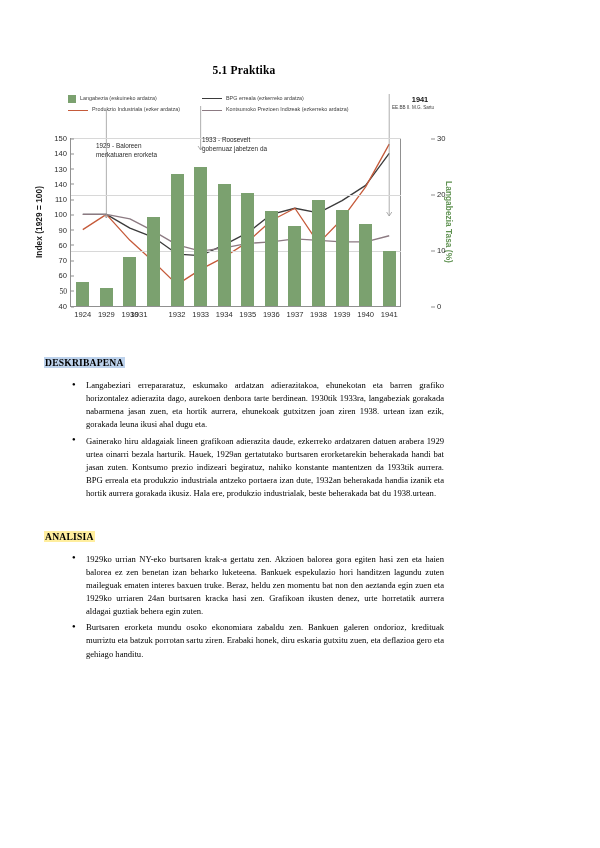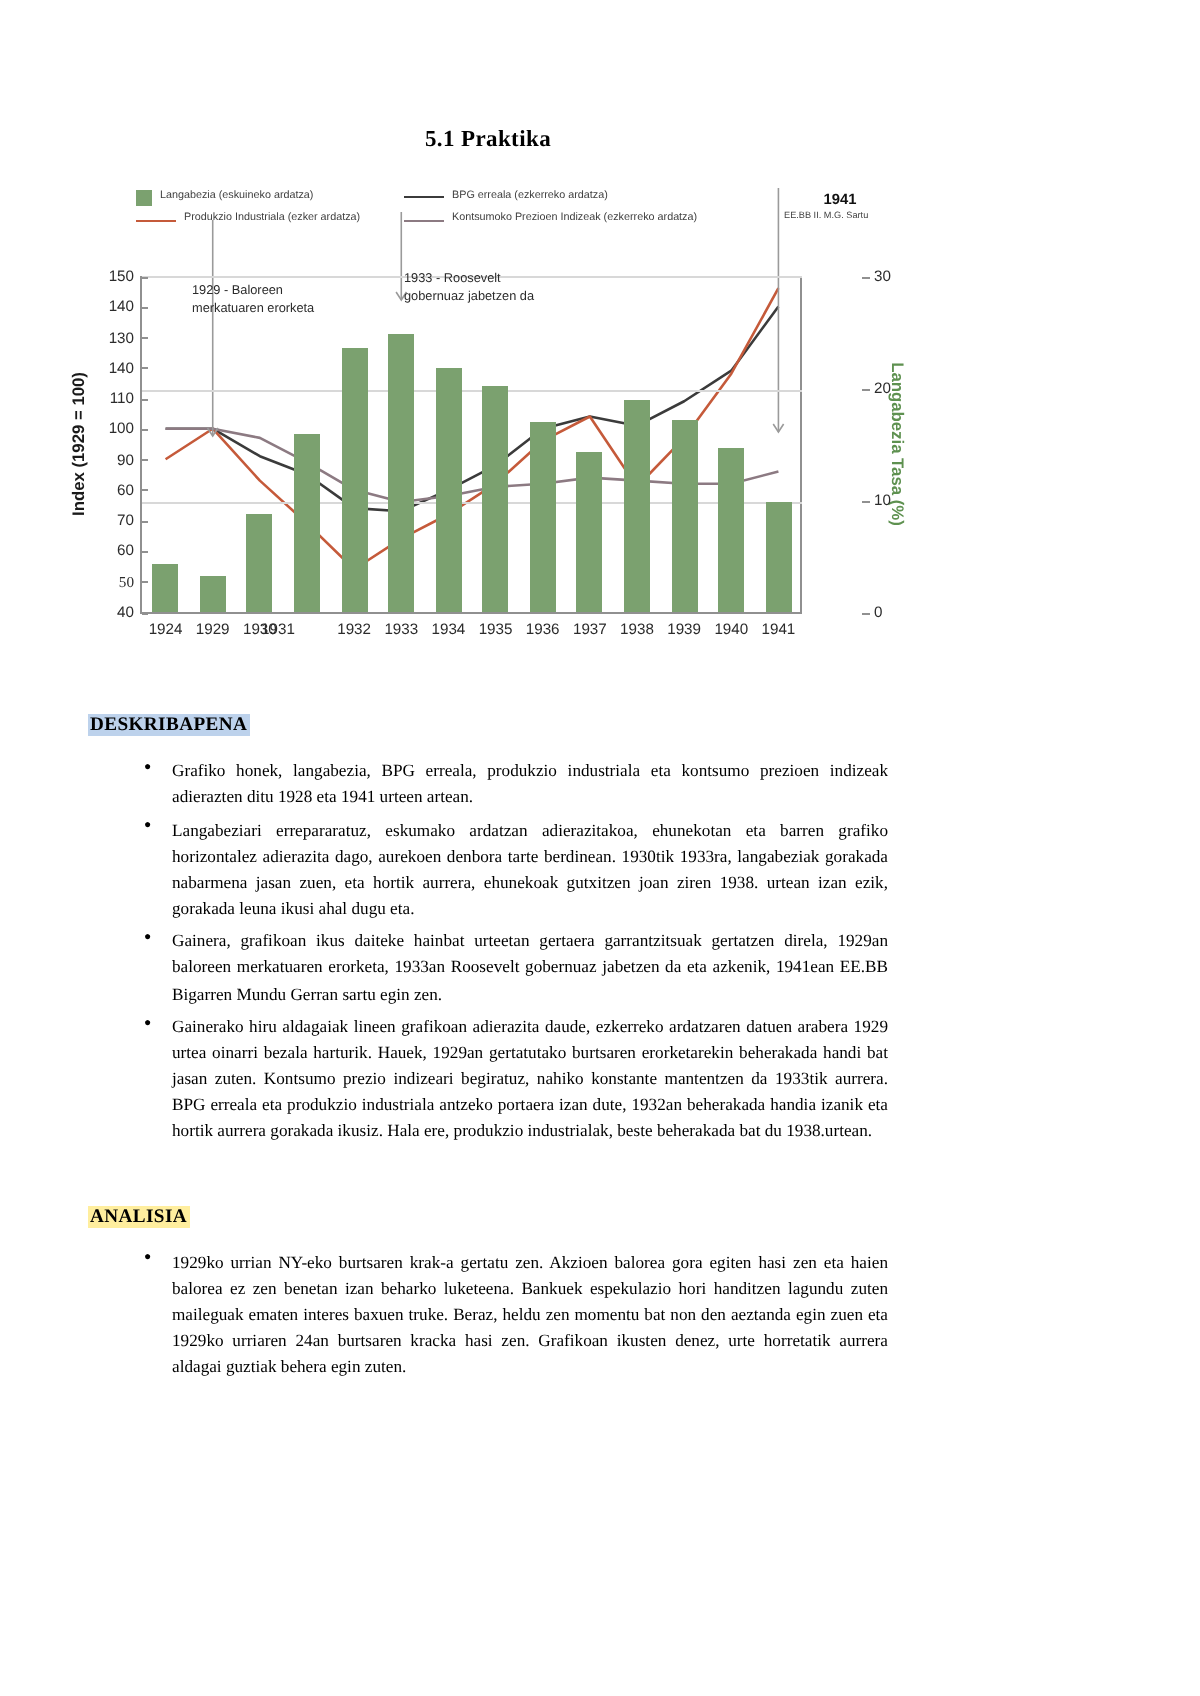--- a/index.html
+++ b/index.html
@@ -394,28 +394,27 @@
     <div class="chart-note note-1929">1929 - Baloreen
 merkatuaren erorketa</div>
     <div class="chart-note note-1933">1933 - Roosevelt
 gobernuaz jabetzen da</div>
   </div>
 
   <div class="gap-desk"></div>
   <div class="section">
     <div class="sec-head hl-blue">DESKRIBAPENA</div>
     <ul class="bullets">
-      <li>Grafiko honek, langabezia, BPG erreala, produkzio industriala eta kontsumo prezioen indizeak adierazten ditu 1928 eta 1941 urteen artean.</li>
       <li>Langabeziari errepararatuz, eskumako ardatzan adierazitakoa, ehunekotan eta barren grafiko horizontalez adierazita dago, aurekoen denbora tarte berdinean. 1930tik 1933ra, langabeziak gorakada nabarmena jasan zuen, eta hortik aurrera, ehunekoak gutxitzen joan ziren 1938. urtean izan ezik, gorakada leuna ikusi ahal dugu eta.</li>
-      <li>Gainera, grafikoan ikus daiteke hainbat urteetan gertaera garrantzitsuak gertatzen direla, 1929an baloreen merkatuaren erorketa, 1933an Roosevelt gobernuaz jabetzen da eta azkenik, 1941ean EE.BB Bigarren Mundu Gerran sartu egin zen.</li>
       <li>Gainerako hiru aldagaiak lineen grafikoan adierazita daude, ezkerreko ardatzaren datuen arabera 1929 urtea oinarri bezala harturik. Hauek, 1929an gertatutako burtsaren erorketarekin beherakada handi bat jasan zuten. Kontsumo prezio indizeari begiratuz, nahiko konstante mantentzen da 1933tik aurrera. BPG erreala eta produkzio industriala antzeko portaera izan dute, 1932an beherakada handia izanik eta hortik aurrera gorakada ikusiz. Hala ere, produkzio industrialak, beste beherakada bat du 1938.urtean.</li>
     </ul>
   </div>
 
   <div class="gap-anal"></div>
   <div class="section">
     <div class="sec-head hl-yellow">ANALISIA</div>
     <ul class="bullets">
       <li>1929ko urrian NY-eko burtsaren krak-a gertatu zen. Akzioen balorea gora egiten hasi zen eta haien balorea ez zen benetan izan beharko luketeena. Bankuek espekulazio hori handitzen lagundu zuten maileguak ematen interes baxuen truke. Beraz, heldu zen momentu bat non den aeztanda egin zuen eta 1929ko urriaren 24an burtsaren kracka hasi zen. Grafikoan ikusten denez, urte horretatik aurrera aldagai guztiak behera egin zuten.</li>
+      <li>Burtsaren erorketa mundu osoko ekonomiara zabaldu zen. Bankuen galeren ondorioz, kredituak murriztu eta batzuk porrotan sartu ziren. Erabaki honek, diru eskaria gutxitu zuen, eta deflazioa gero eta gehiago handitu.</li>
     </ul>
   </div>
 
 </div>
 
 </body></html>

